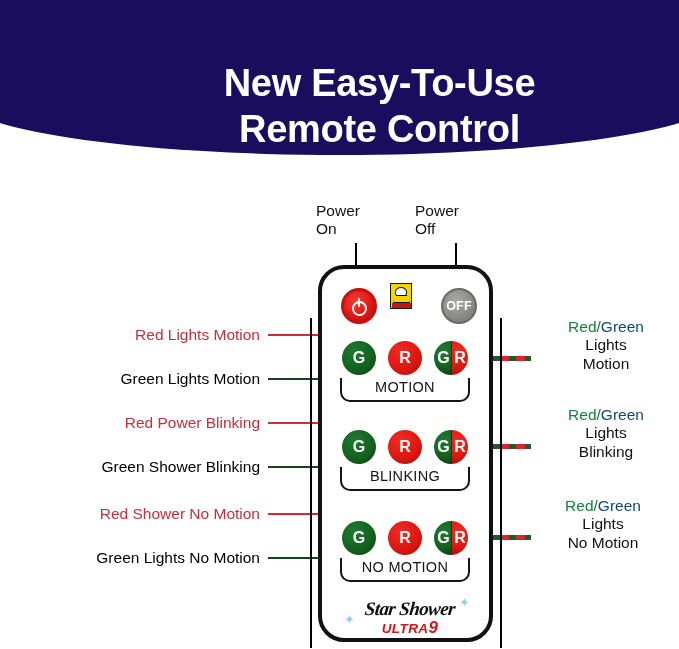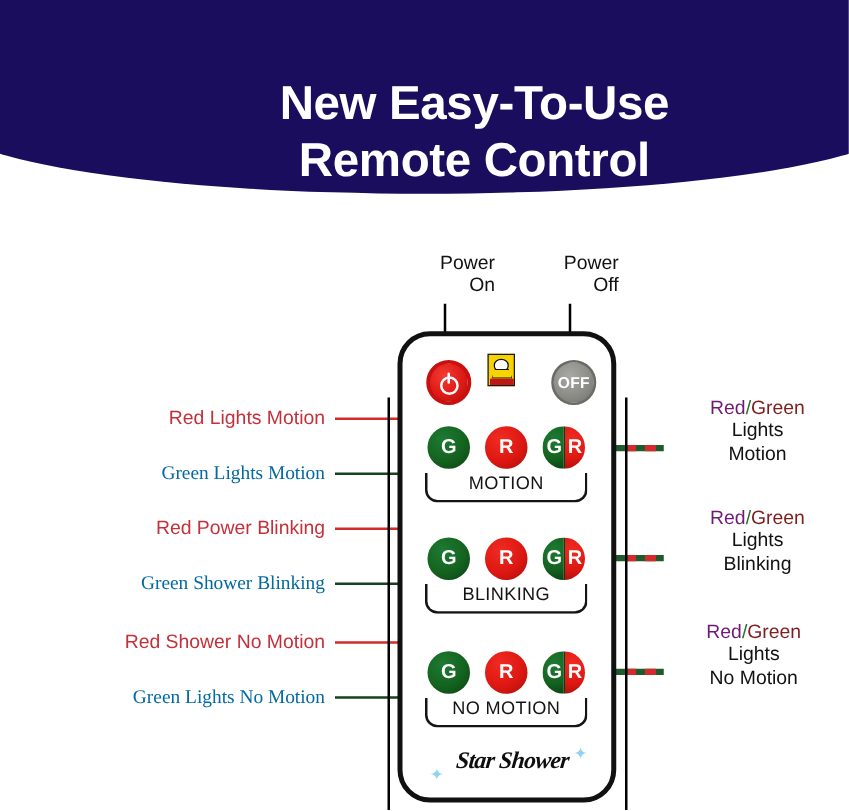--- a/index.html
+++ b/index.html
@@ -44,34 +44,34 @@
   
   .callout {
     position: absolute;
     font-size: 15.5px;
     line-height: 1.18;
     white-space: nowrap;
   }
   .callout.left  { text-align: right; }
   .callout.right { text-align: center; }
   .c-red   { color: #c4303a; }
-  .c-green { color: #0369a1; font-family: Liberation Serif, serif; }
+  .c-green { color: #000000; }
 
   .rg-title { font-size: 15.5px; }
-  .rg-red   { color: #701a75; }
+  .rg-red   { color: #15803d; }
   .rg-slash { color: #2a6b38; }
-  .rg-green { color: #7f1d1d; }
+  .rg-green { color: #0c4a6e; }
   .rg-body  { color: #111111; }
 
   .power-label {
     position: absolute;
     font-size: 15.5px;
     line-height: 1.16;
     color: #111111;
-    text-align: right;
+    text-align: left;
     white-space: pre-line;
   }
 
   
   .lline { position: absolute; }
   .lline.red   { background: #d22b2b; }
   .lline.green { background: #16431f; }
   .lline.black { background: #000000; }
   .lline.h { height: 2px; }
   .lline.v { width: 2px; }
@@ -394,15 +394,18 @@
     <span class="half g">G</span>
     <span class="half r">R</span>
   </div>
   <div class="group-label" style="left:18px; top:290px;">NO MOTION</div>
   <div class="group-bracket" style="left:18px; top:289px;"></div>
 
   <div id="brand-logo">
     <span class="sparkle" style="left:-2px; top:14px;">✦</span>
     <span class="sparkle" style="right:4px; top:-3px;">✦</span>
     <div id="brand-name">Star Shower</div>
+    <div id="brand-sub">
+      <span>ULTRA</span><span class="nine">9</span>
+    </div>
   </div>
 
 </div>
 
 </body></html>

